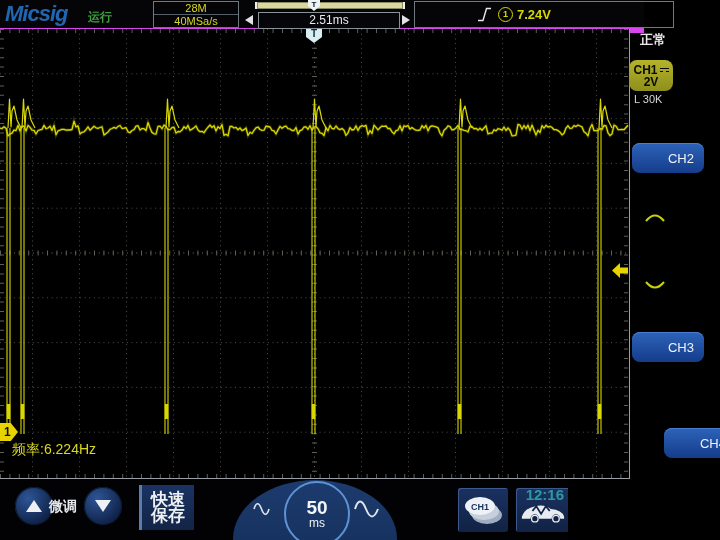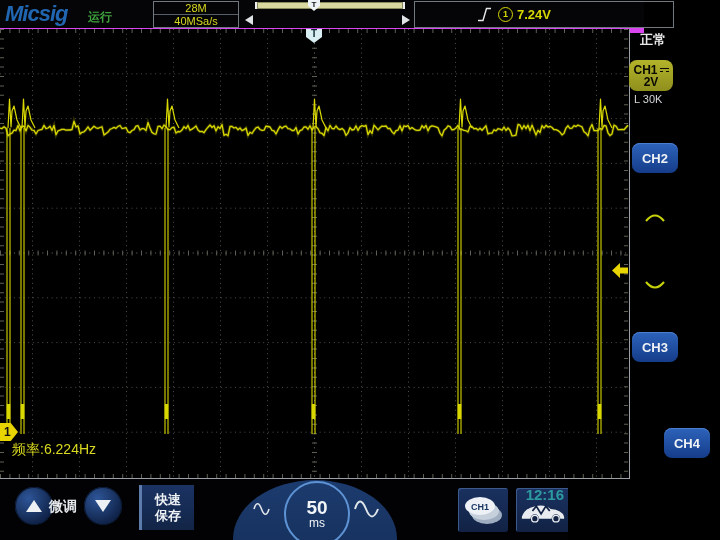--- a/index.html
+++ b/index.html
@@ -43,38 +43,38 @@
   #unit-col .ucell{display:flex;align-items:center;justify-content:center;color:#0c0c02;font-weight:bold;font-size:14px;}
   #unit-mv{flex:37;}#probe-1x{flex:22;border-top:1px solid #e6e6c8;border-bottom:1px solid #e6e6c8;}#unit-v{flex:37;}
   #ch1-btn{left:629px;top:60px;width:44px;height:31px;background:linear-gradient(#b3b32b,#8f8f1d);border-radius:8px;
     display:flex;flex-direction:column;align-items:center;justify-content:center;color:#0a0a02;font-weight:bold;}
   #ch1-top{display:flex;align-items:center;font-size:12px;line-height:12px;}
   .dc-icon{display:inline-block;margin-left:2px;}
   .dc-icon i{display:block;width:9px;border-top:1.6px solid #0a0a02;}
   .dc-icon i.dash{border-top-style:dashed;margin-top:2px;}
   #ch1-scale{font-size:12px;line-height:12px;}
   #ch1-detail{left:634px;top:93px;color:#d4d6d8;font-size:11px;text-align:right;}
-  .chbtn{width:46px;height:30px;border-radius:8px;color:#f0f3f6;font-weight:bold;font-size:13px;
+  .chbtn{width:46px;height:30px;border-radius:8px;color:#f0f3f6;font-weight:normal;font-size:13px;
     display:flex;align-items:center;justify-content:center;
-    background:linear-gradient(#2d63ba,#153c8a);box-shadow:inset 0 1px 0 #4a7ecf, 0 1px 2px #000;}
+    background:linear-gradient(#2d63ba,#153c8a);box-shadow:inset 0 1px 0 #4a7ecf, 0 1px 2px #000;padding-left:26px;}
   #ch2-btn{left:632px;top:143px;}
   #ch3-btn{left:632px;top:332px;}
   #ch4-btn{left:632px;top:428px;margin-left:32px;}
   #level-knob{left:632px;top:229px;width:46px;height:46px;border:2px solid #b9bfc7;border-radius:50%;
     color:#eceef0;font-size:14px;display:flex;align-items:center;justify-content:center;background:#07090b;}
   
   #bottombar{left:0;top:479px;width:568px;height:61px;background:#020204;overflow:hidden;}
   .circ-btn{width:38px;height:38px;border-radius:50%;background:radial-gradient(circle at 35% 30%,#2d5597,#102349 72%);
     box-shadow:inset 0 0 0 1px #0a1830;display:flex;align-items:center;justify-content:center;}
   #fine-up{left:15px;top:8px;}
   #fine-down{left:84px;top:8px;}
   #fine-label{left:49px;top:19px;color:#e6e9ec;font-size:14px;font-weight:bold;}
   #quick-save{left:139px;top:6px;width:52px;height:45px;background:linear-gradient(#1b3363,#122547);
     border-left:3px solid #5d7bab;display:flex;flex-direction:column;align-items:center;justify-content:center;
-    color:#eef1f4;font-size:13px;font-weight:bold;line-height:16px;}
+    color:#eef1f4;font-size:17px;font-weight:bold;line-height:16px;}
   #tb-ellipse{left:233px;top:1px;width:164px;height:118px;border-radius:50%;background:linear-gradient(#1c3b6e,#122a52);}
   #tb-knob{left:284px;top:2px;width:62px;height:62px;border:2px solid #5d93d4;border-radius:50%;
     display:flex;flex-direction:column;align-items:center;justify-content:center;color:#f2f5f8;}
   #tb-val{font-size:19px;font-weight:bold;line-height:19px;}
   #tb-unit{font-size:12px;line-height:13px;}
   #sine-small{left:252px;top:21px;}
   #sine-large{left:352px;top:17px;}
   .flatbtn{background:linear-gradient(#1a3160,#112244);box-shadow:inset 1px 1px 0 #3c5a8e;border-radius:3px;
     display:flex;align-items:center;justify-content:center;}
   #ch-select{left:458px;top:9px;width:50px;height:44px;}
@@ -94,20 +94,21 @@
   <div id="topbar" class="abs">
     <div id="logo" class="abs">Micsig</div>
     <div id="run-status" class="abs">运行</div>
     <div id="sample-box" class="abs">
       <div>28M</div>
       <div>40MSa/s</div>
     </div>
     <div id="trig-slider" class="abs"></div>
     <div id="slider-t" class="abs t-tag">T</div>
     <div id="delay-left" class="abs tri"></div>
+    <div id="delay-box" class="abs">2.51ms</div>
     <div id="delay-right" class="abs tri"></div>
     <div id="trig-box" class="abs">
       <svg id="edge-icon" width="15" height="17" viewBox="0 0 15 17">
         <path d="M1,14.5 H6 L9.5,2.5 H14" stroke="#e6e9ec" stroke-width="1.4" fill="none"></path>
       </svg>
       <div id="trig-src">1</div>
       <div id="trig-level">7.24V</div>
     </div>
   </div>
 

